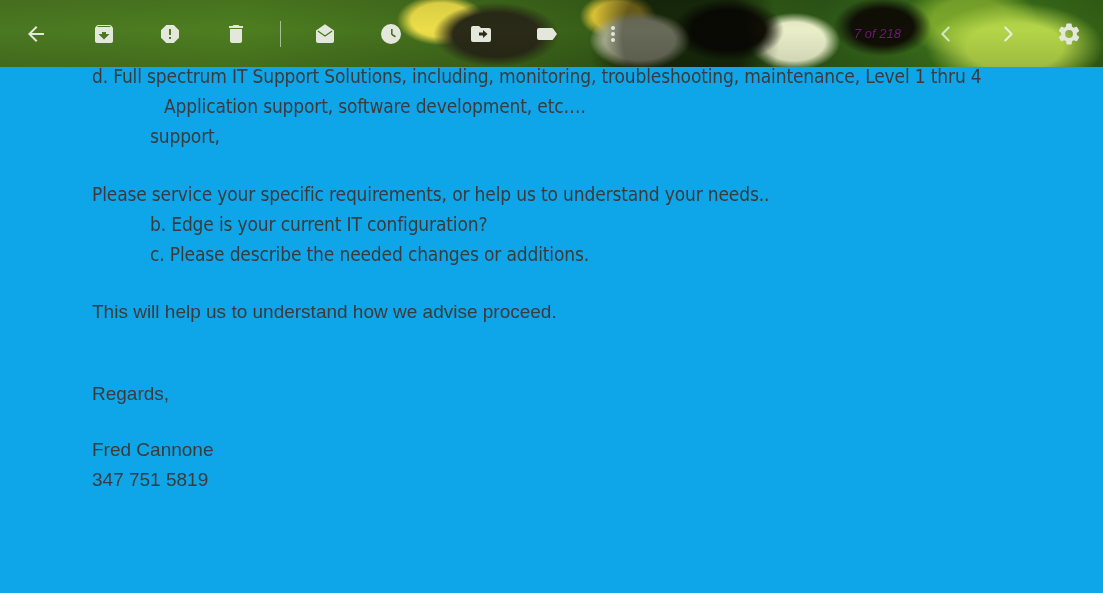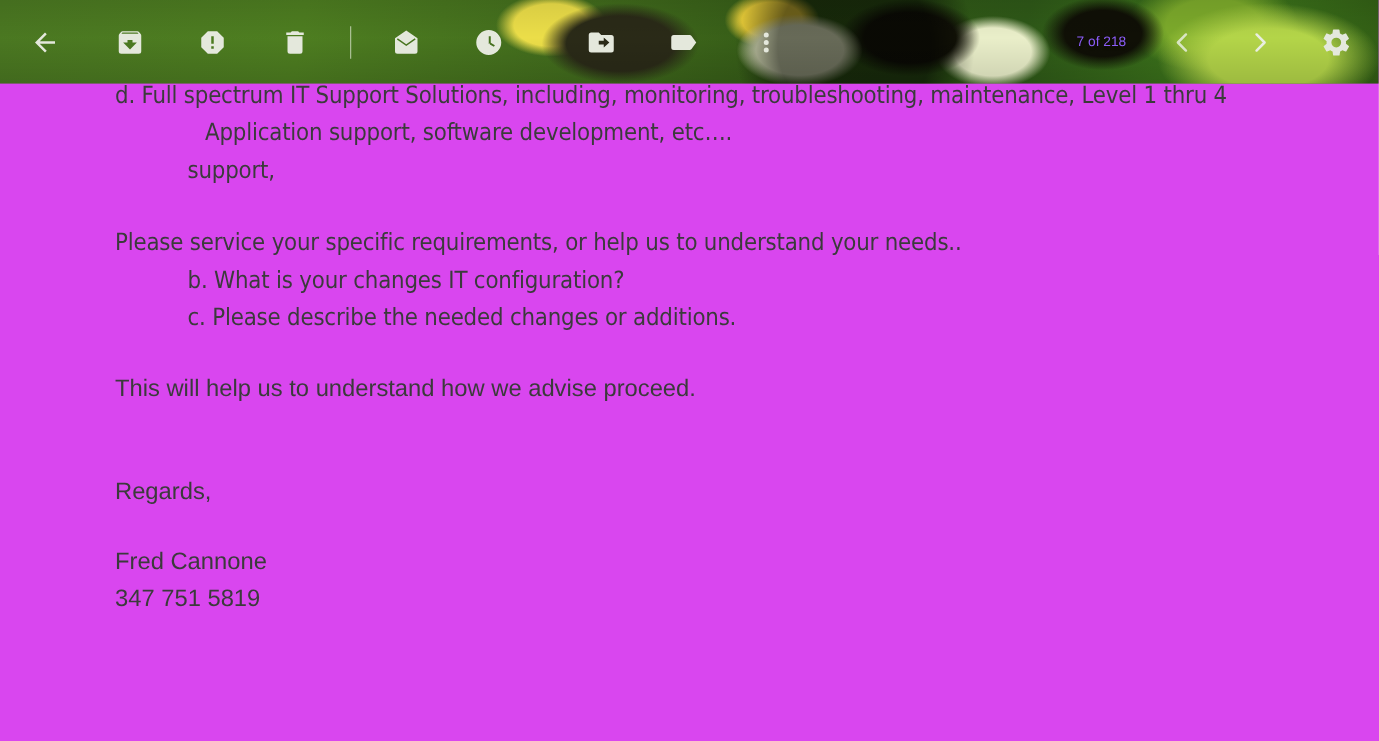--- a/index.html
+++ b/index.html
@@ -15,21 +15,21 @@
     -webkit-font-smoothing: antialiased;
   }
 
   
   .reading-pane {
     position: absolute;
     top: 0;
     left: 0;
     width: 1103px;
     height: 593px;
-    background: #d946ef;
+    background: #0ea5e9;
     overflow: hidden;
   }
   .message-body {
     position: absolute;
     left: 92px;
     top: 61px;
     width: 995px;
     color: #3b3b3b;
   }
   .para {
@@ -100,26 +100,27 @@
   .tb-icon { fill: #e4e8dc; }
   .divider {
     width: 1px;
     height: 26px;
     background: rgba(233,238,224,0.6);
     flex: none;
   }
   .spacer { flex: 1 1 auto; }
 
   .counter {
-    color: #8b5cf6;
-    font-size: 11px;
+    color: #701a75;
+    font-size: 13px;
     font-family: "Liberation Sans", sans-serif;
     white-space: nowrap;
     flex: none;
     text-shadow: 0 1px 2px rgba(0,0,0,0.35);
+    font-style: italic;
   }
   .chev {
     width: 42px;
     height: 40px;
     display: flex;
     align-items: center;
     justify-content: center;
     flex: none;
     cursor: pointer;
   }
@@ -143,21 +144,21 @@
 
     <p class="para condensed indent-2">Application support, software development, etc….</p>
 
     <p class="para condensed indent-1">support,</p>
 
     <div class="gap"></div>
 
     <p class="para condensed">Please service your specific requirements, or help us to understand your needs..</p>
 
 
-    <p class="para condensed indent-1">b. What is your changes IT configuration?</p>
+    <p class="para condensed indent-1">b. Edge is your current IT configuration?</p>
 
     <p class="para condensed indent-1">c. Please describe the needed changes or additions.</p>
 
     <div class="gap"></div>
 
     <p class="para">This will help us to understand how we advise proceed.</p>
 
     <div class="gap-sm"></div>
 
 

